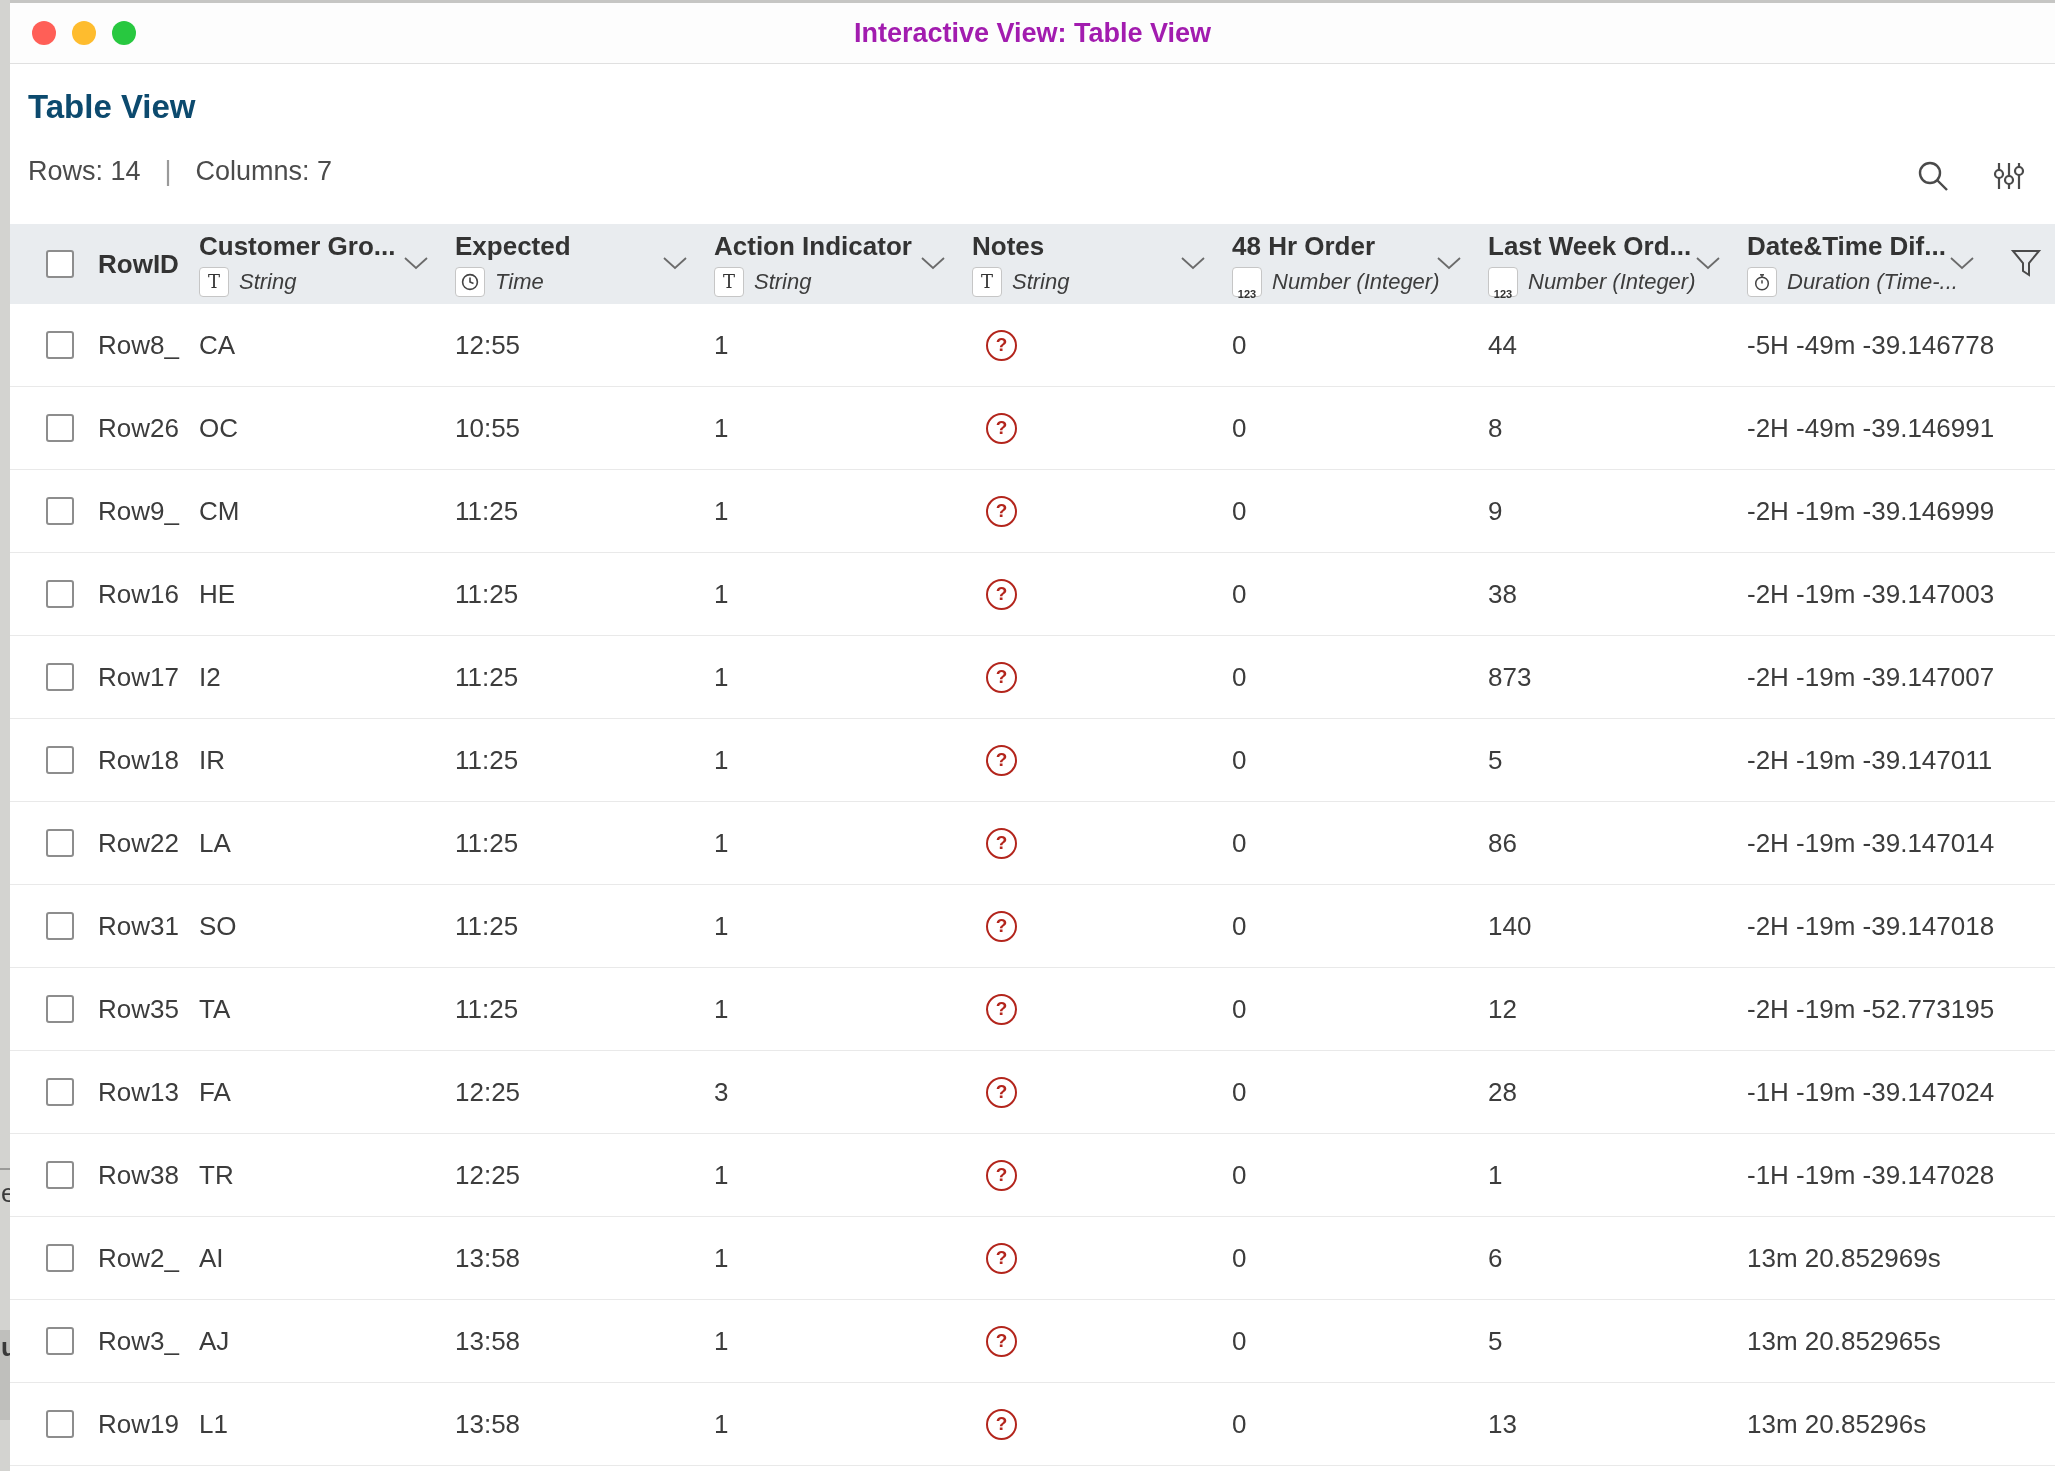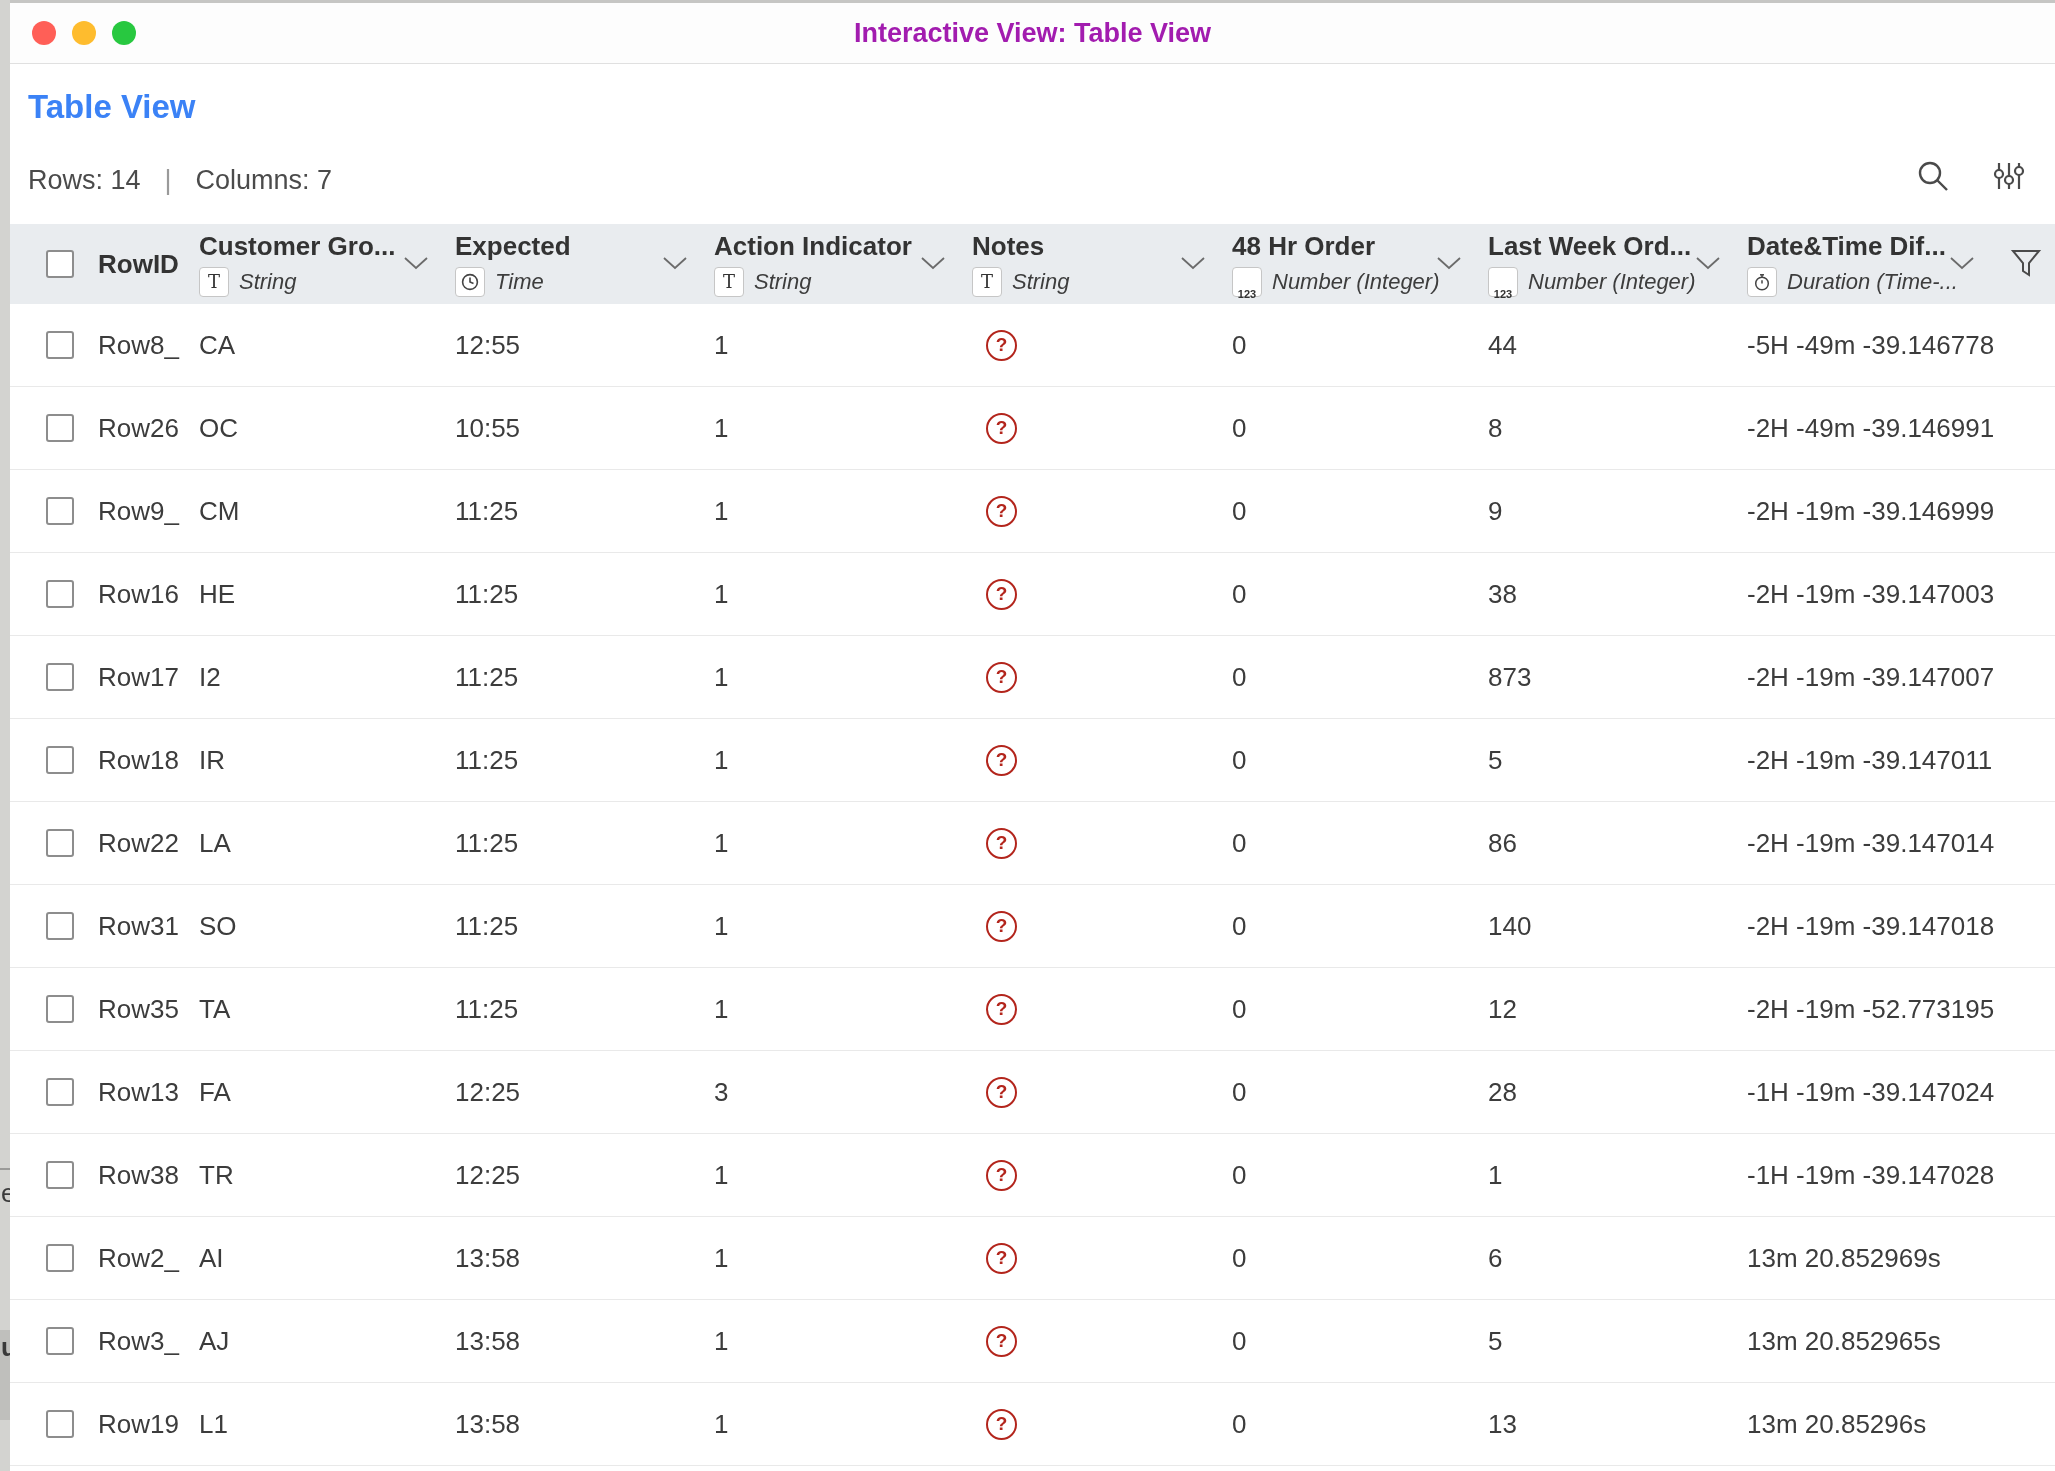--- a/index.html
+++ b/index.html
@@ -23,22 +23,22 @@
     display:flex;align-items:center;position:relative;background:#fdfdfd;
   }
   .traffic{position:absolute;left:22px;top:0;height:60px;display:flex;align-items:center;gap:16px;}
   .light{width:24px;height:24px;border-radius:50%;}
   .light.red{background:#ff5f57;}
   .light.yellow{background:#febc2e;}
   .light.green{background:#28c840;}
   .win-title{flex:1;text-align:center;font-size:27px;font-weight:bold;color:#a21caf;}
 
   
-  .page-heading{margin:24px 0 0 18px;font-size:33px;font-weight:bold;color:#3b82f6;}
-  .meta-row{margin:30px 0 1px 18px;display:flex;align-items:flex-end;font-size:27px;color:#4b4b4b;position:relative;height:40px;}
+  .page-heading{margin:24px 0 0 18px;font-size:33px;font-weight:bold;color:#0c4a6e;}
+  .meta-row{margin:30px 0 1px 18px;display:flex;align-items:flex-start;font-size:27px;color:#4b4b4b;position:relative;height:40px;}
   .meta-sep{margin:0 24px;color:#9a9a9a;}
   .meta-icons{position:absolute;right:26px;top:0;height:40px;display:flex;align-items:center;gap:36px;}
   .mi{width:40px;height:40px;display:flex;align-items:center;justify-content:center;cursor:pointer;}
 
   
   .table{margin-top:28px;}
   .thead{display:flex;align-items:stretch;height:80px;background:#e9ecef;position:relative;}
   .trow{display:flex;align-items:center;height:82px;border-bottom:1px solid #e9e9e9;background:#fff;}
   .c{flex:0 0 auto;box-sizing:border-box;white-space:nowrap;overflow:hidden;}
   .col-check{width:88px;display:flex;align-items:center;}

